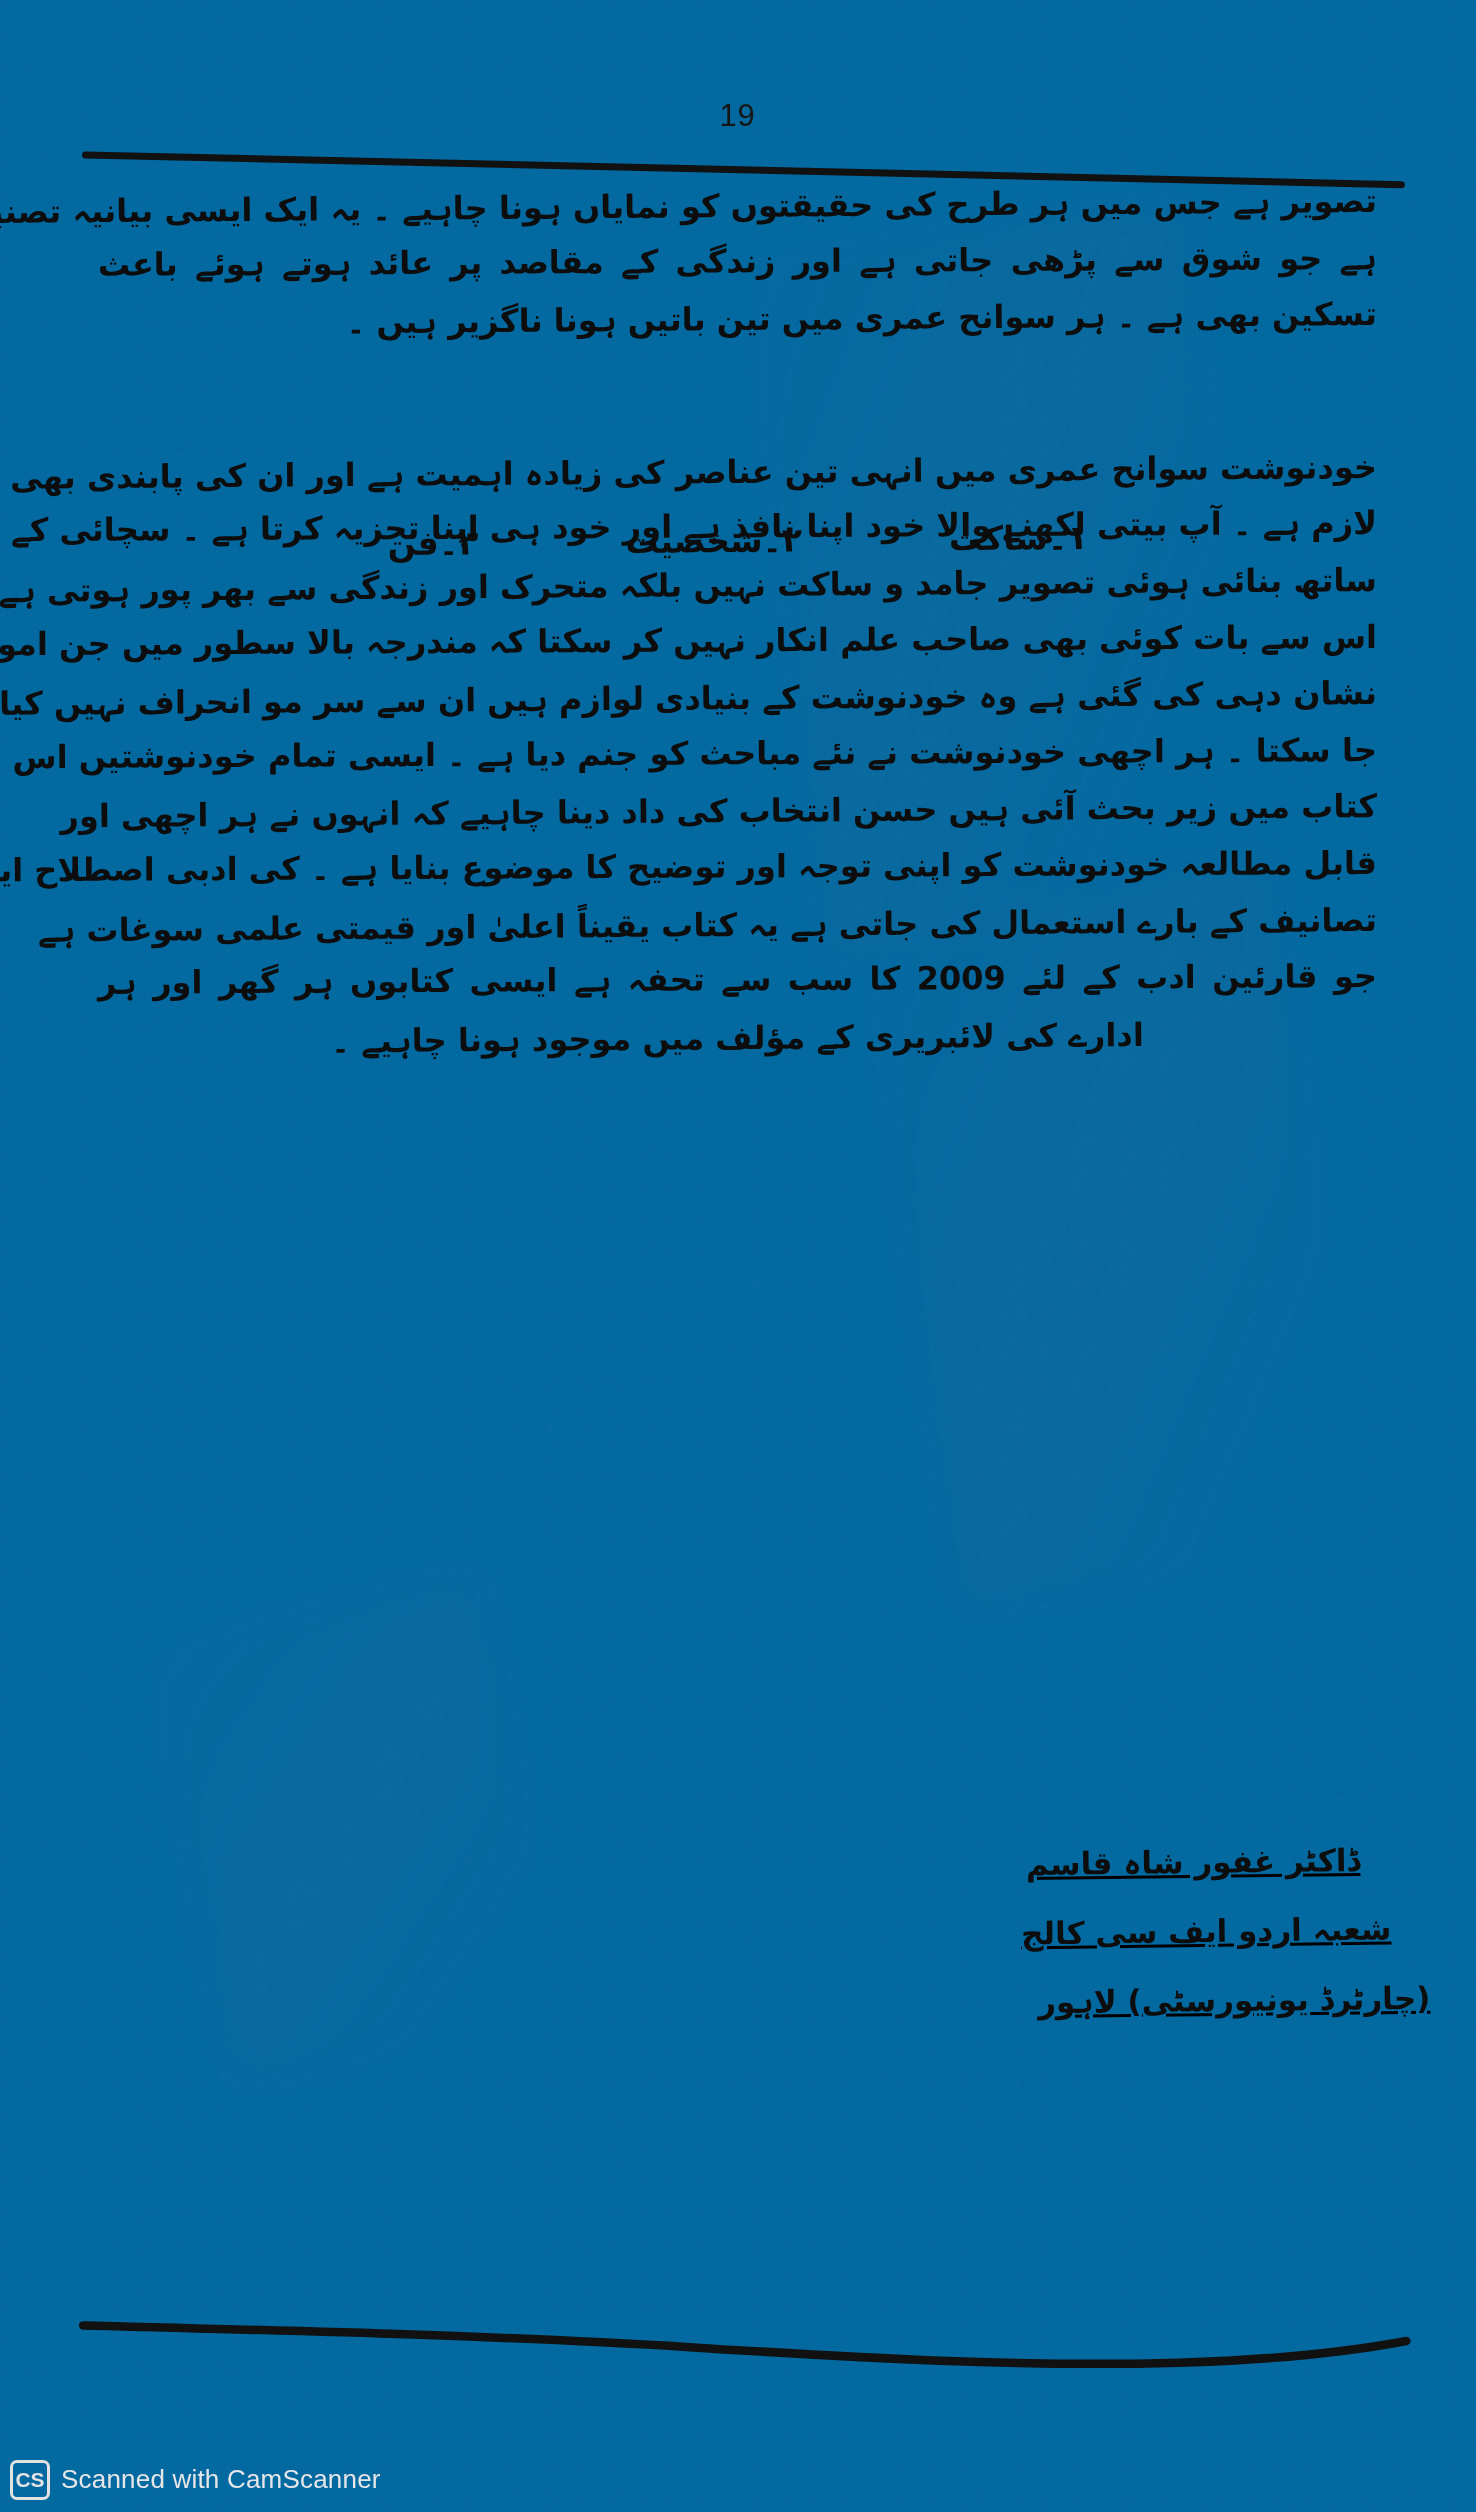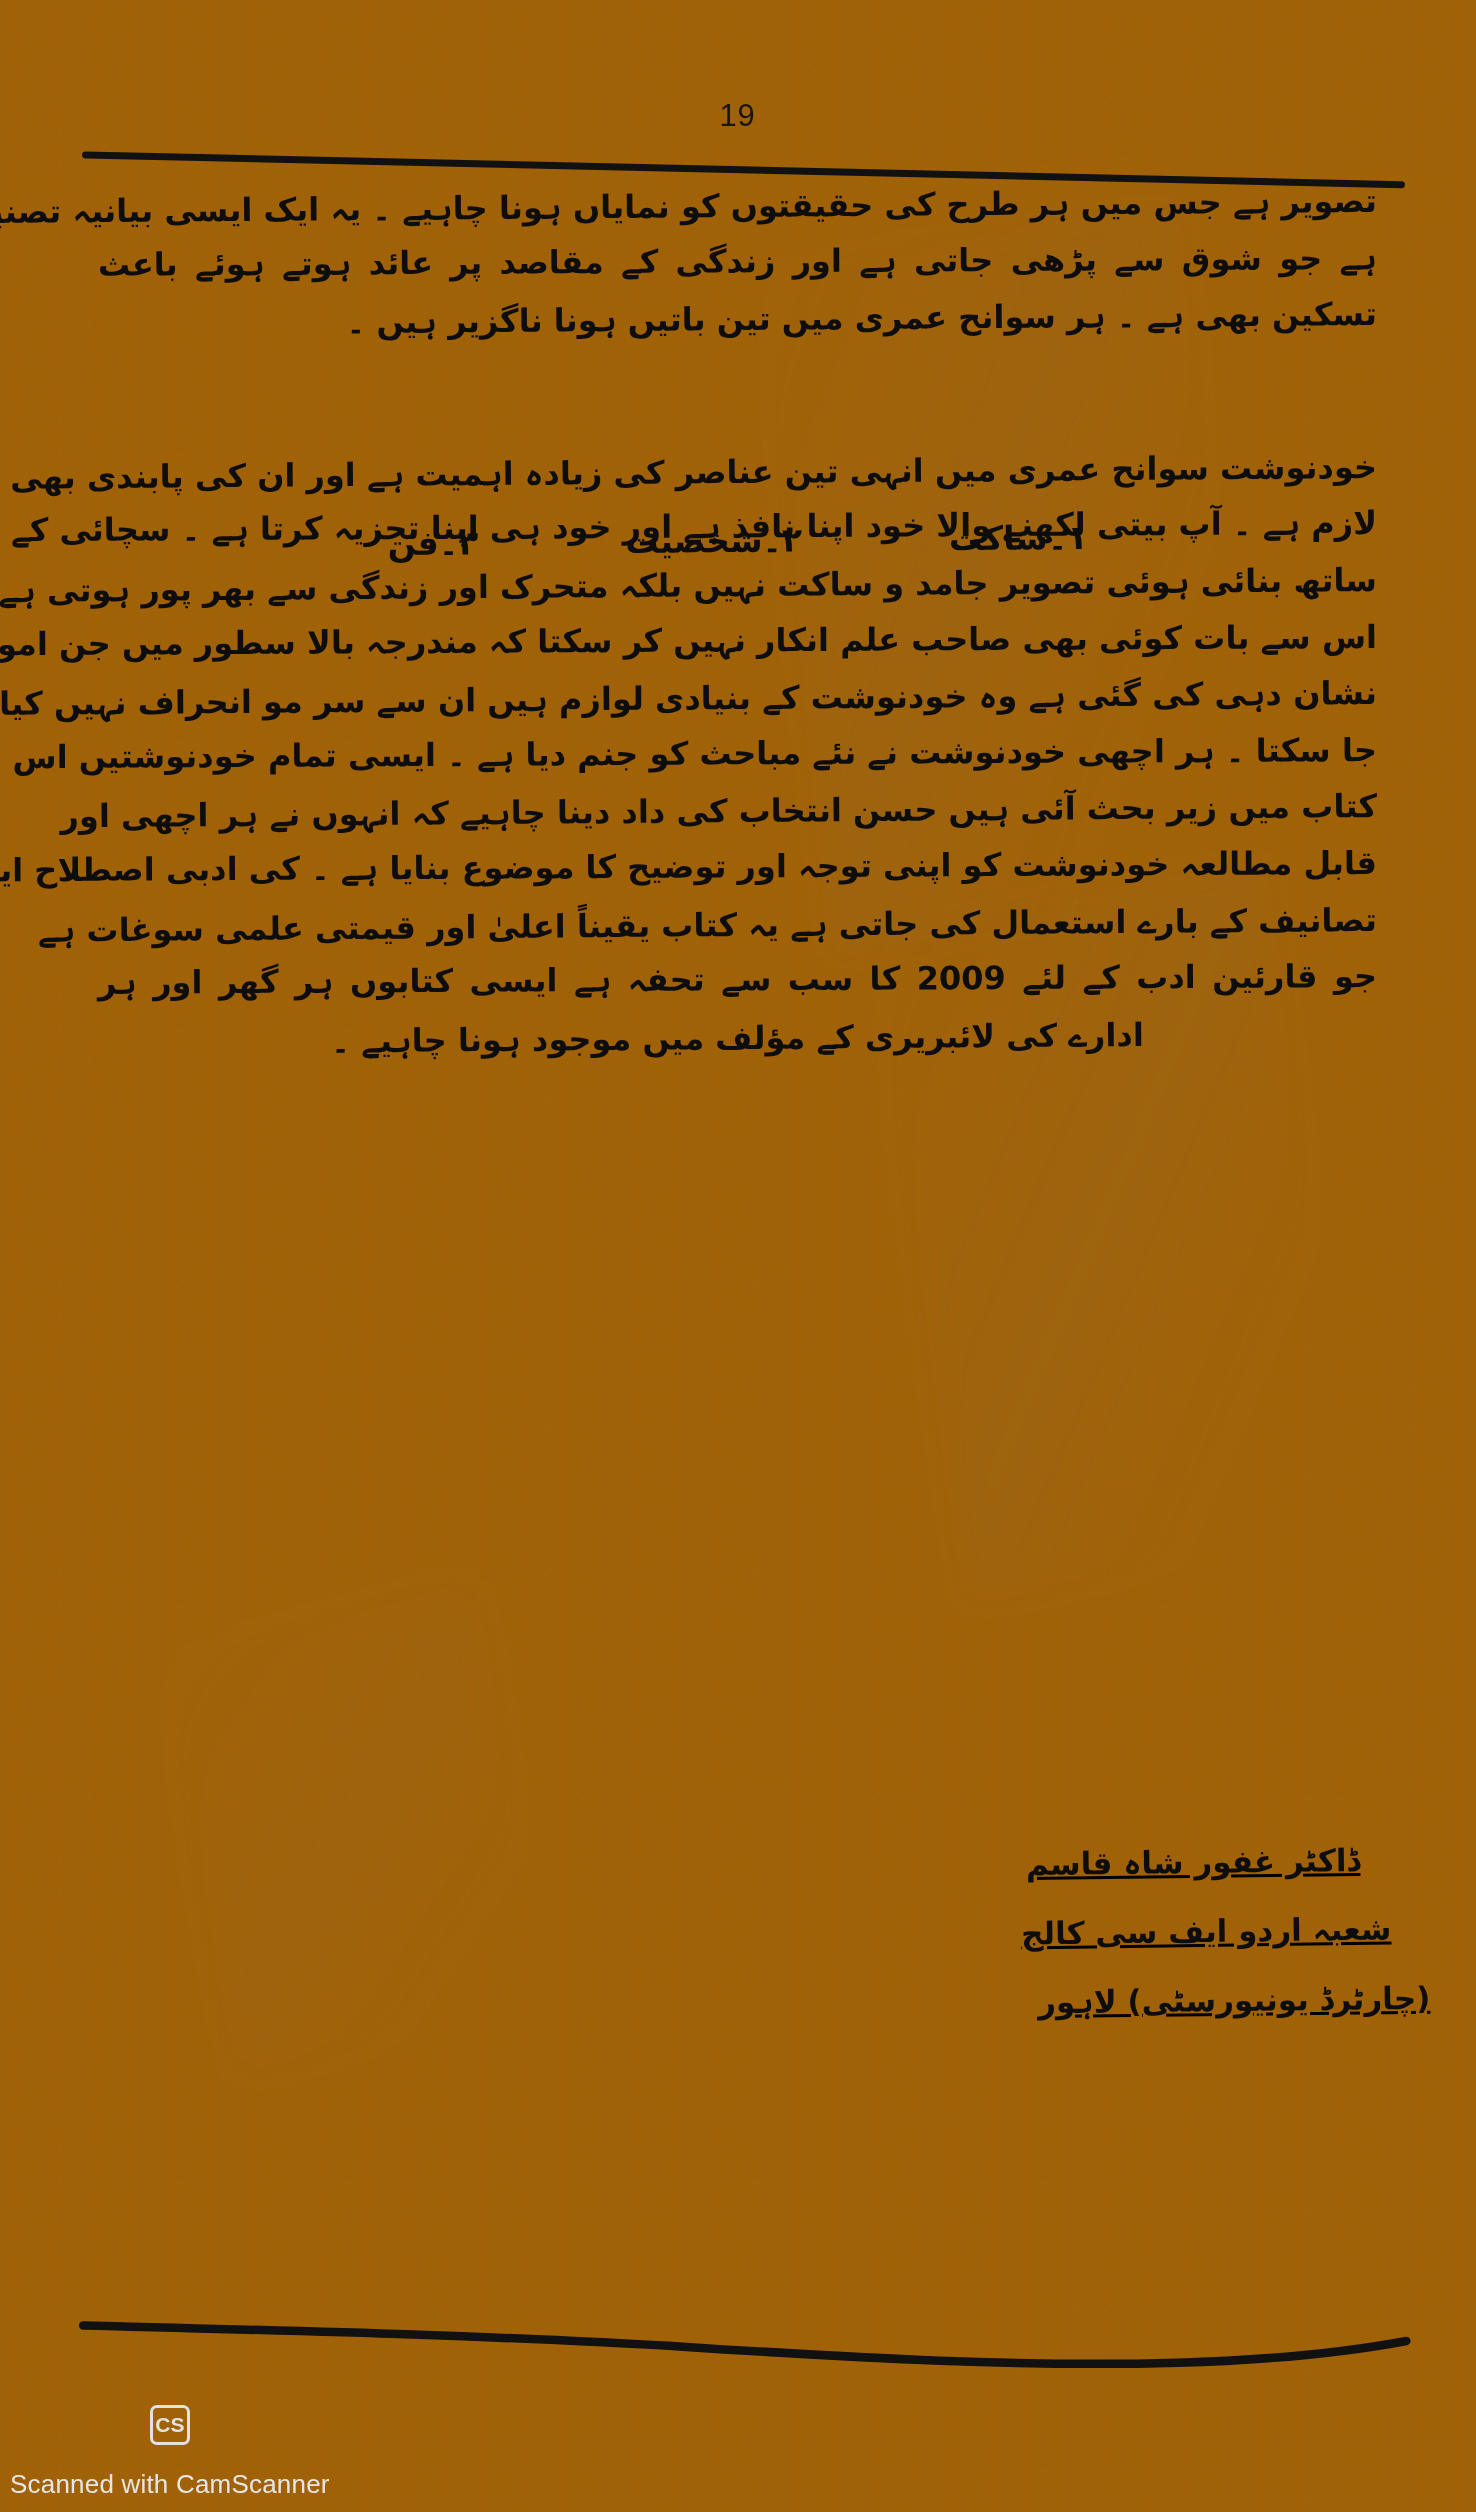--- a/index.html
+++ b/index.html
@@ -7,21 +7,21 @@
     margin: 0;
     padding: 0;
     background: #ffffff;
   }
 
   .page {
     position: relative;
     width: 1477px;
     height: 2512px;
     margin: 0 auto;
-    background: #a16207;
+    background: #0369a1;
     overflow: hidden;
     font-family: "DejaVu Sans", sans-serif;
   }
 
   
   .paper-noise {
     position: absolute;
     inset: 0;
     pointer-events: none;
     opacity: 0.55;
@@ -170,23 +170,22 @@
   .sig-line.indent-1 { margin-right: 0px;  transform: rotate(-0.7deg); }
   .sig-line.indent-2 { margin-right: -31px; transform: rotate(-0.8deg); }
   .sig-line.indent-3 { margin-right: -70px; transform: rotate(-0.6deg); }
 
   
   .camscanner {
     position: absolute;
     left: 11px;
     bottom: 12.4px;
     display: flex;
-    flex-direction: column;
     align-items: center;
-    gap: 24px;
+    gap: 11px;
     direction: ltr;
   }
   .cs-badge {
     width: 40px;
     height: 40px;
     border: 3.1px solid #e2e2e4;
     border-radius: 7px;
     display: flex;
     align-items: center;
     justify-content: center;

